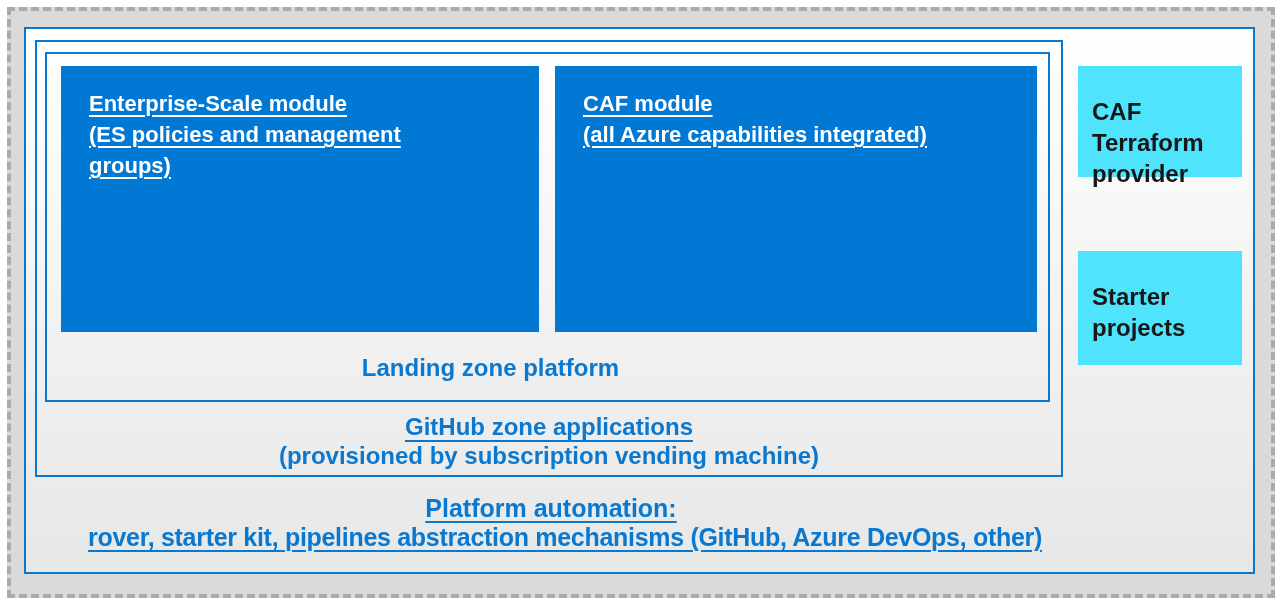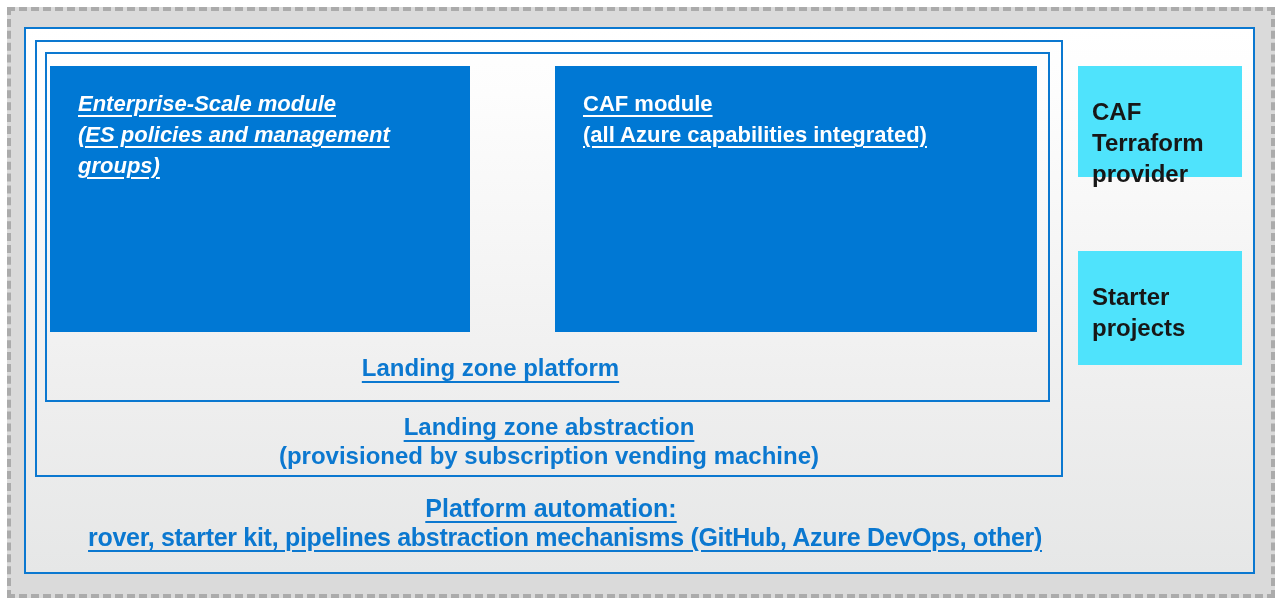--- a/index.html
+++ b/index.html
@@ -32,34 +32,34 @@
     position: absolute; left: 45px; top: 52px; width: 1005px; height: 350px;
     border: 2px solid #0b78d0; background: transparent;
   }
 
   
   .module {
     position: absolute; top: 66px; height: 266px; background: #0078d4;
     color: #ffffff; font-weight: bold; font-size: 22px; line-height: 31px;
     padding: 22px 28px;
   }
-  .module-es  { left: 50px;  width: 420px; font-style: italic; }
+  .module-es  { left: 61px;  width: 478px; }
   .module-caf { left: 555px; width: 482px; }
   .module .title, .module .subtitle {
     text-decoration: underline; text-decoration-thickness: 2px; text-underline-offset: 4px;
   }
   .module-es .subtitle { max-width: 368px; }
 
   
   .label-blue {
     position: absolute; text-align: center; color: #0b78d0; font-weight: bold;
   }
   .lz-platform-label {
     left: 45px; top: 353px; width: 891px; font-size: 24px; line-height: 29px;
-    text-decoration: underline; text-decoration-thickness: 2px; text-underline-offset: 5px;
+    text-decoration-thickness: 2px; text-underline-offset: 5px;
   }
   .lz-apps-label { left: 35px; top: 412px; width: 1028px; font-size: 24px; line-height: 29px; }
   .lz-apps-label .line1 { text-decoration: underline; text-decoration-thickness: 2px; text-underline-offset: 5px; }
   .automation-label { left: 24px; top: 494px; width: 1054px; font-size: 25px; line-height: 29px; }
   .automation-label .line1, .automation-label .line2 {
     text-decoration: underline; text-decoration-thickness: 2px; text-underline-offset: 4px;
   }
   .automation-label .line2 { letter-spacing: -0.3px; padding-left: 28px; }
 
   
@@ -90,21 +90,21 @@
   </div>
 
   <div class="module module-caf">
     <div class="title">CAF module</div>
     <div class="subtitle">(all Azure capabilities integrated)</div>
   </div>
 
   <div class="label-blue lz-platform-label">Landing zone platform</div>
 
   <div class="label-blue lz-apps-label">
-    <div class="line1">Landing zone abstraction</div>
+    <div class="line1">GitHub zone applications</div>
     <div class="line2">(provisioned by subscription vending machine)</div>
   </div>
 
   <div class="label-blue automation-label">
     <div class="line1">Platform automation:</div>
     <div class="line2">rover, starter kit, pipelines abstraction mechanisms (GitHub, Azure DevOps, other)</div>
   </div>
 
   <div class="side-box side-box-provider">CAF Terraform provider</div>
 

